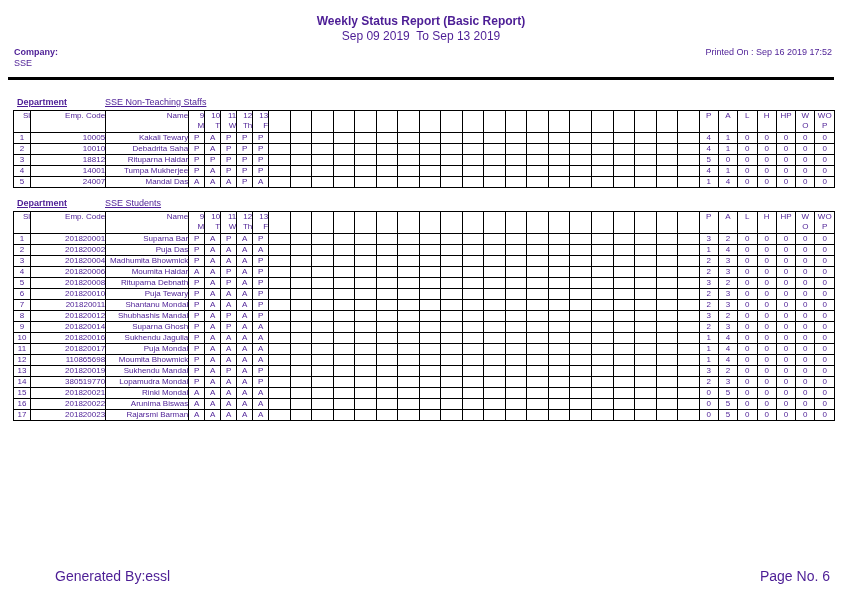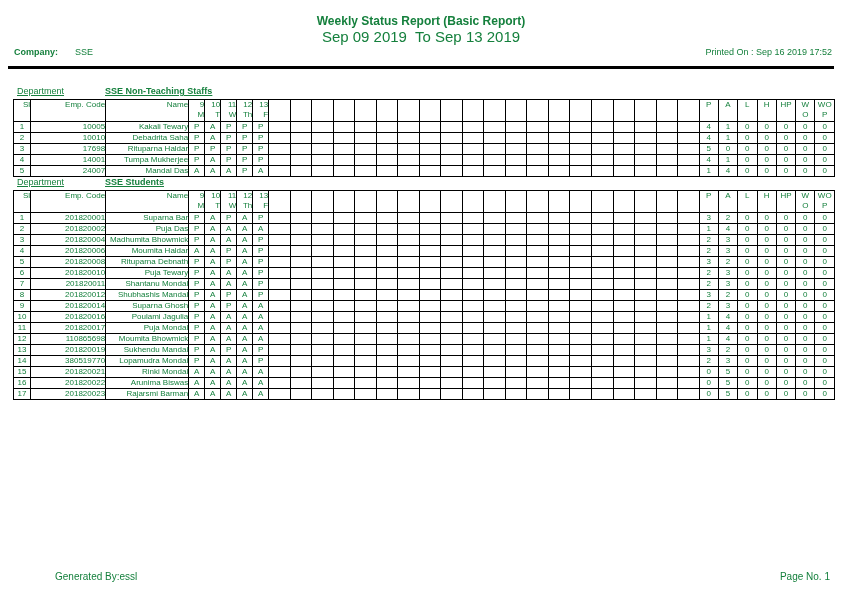--- a/index.html
+++ b/index.html
@@ -1,50 +1,50 @@
 <!DOCTYPE html>
 <html><head>
 <meta charset="utf-8">
 <style>
   html,body{margin:0;padding:0;background:#ffffff;}
   .page{
     position:relative;
     width:842px;height:595px;
-    background:#ffffff;color:#15803d;
+    background:#ffffff;color:#4c1d95;
     font-family:"Liberation Sans", sans-serif;
     overflow:hidden;
   }
   .title{margin-top:14px;text-align:center;font-size:12px;font-weight:bold;line-height:14px;}
-  .subtitle{margin-top:3px;text-align:center;font-size:15px;line-height:11px;white-space:pre;}
+  .subtitle{margin-top:3px;text-align:center;font-size:12px;line-height:11px;white-space:pre;}
   .company-row{margin-top:5px;display:flex;justify-content:space-between;align-items:baseline;
     padding:0 10px 0 14px;font-size:9px;line-height:11px;}
-  .company-left{display:flex;align-items:flex-start;}
+  .company-left{display:flex;align-items:flex-start;flex-direction:column;}
   .company-label{font-weight:bold;display:inline-block;width:61px;}
   .rule{margin:8px 8px 0 8px;height:3px;background:#000000;}
   .section{margin-left:13px;margin-right:7px;}
   .dept-row{font-size:9px;line-height:11px;padding-left:4px;}
   .sec-0 .dept-row{margin-top:17px;}
-  .sec-1 .dept-row{}
-  .dept-label{display:inline-block;width:88px;font-weight:normal;text-decoration:underline;}
-  .dept-value{text-decoration:underline;font-weight:bold;}
+  .sec-1 .dept-row{margin-top:10px;}
+  .dept-label{display:inline-block;width:88px;font-weight:bold;text-decoration:underline;}
+  .dept-value{text-decoration:underline;}
   table.report{
     margin-top:2px;border-collapse:collapse;table-layout:fixed;width:822px;
     font-size:8px;line-height:10px;
   }
   table.report th,table.report td{
     border:1px solid #000000;padding:0;margin:0;
     text-align:center;vertical-align:top;
     white-space:nowrap;overflow:hidden;
     font-weight:normal;height:10px;
   }
   table.report thead th{height:21px;}
   table.report .left{text-align:right;padding-left:2px;}
   table.report .hline{display:block;height:10px;line-height:10px;}
   .footer{position:absolute;left:0;right:0;bottom:13px;display:flex;justify-content:space-between;
-    padding:0 12px 0 55px;font-size:10px;line-height:11px;}
+    padding:0 12px 0 55px;font-size:14px;line-height:11px;}
 </style>
 </head>
 <body>
 
 <div class="page">
 
   <div class="title">Weekly Status Report (Basic Report)</div>
   <div class="subtitle">Sep 09 2019  To Sep 13 2019</div>
 
   <div class="company-row">
@@ -244,21 +244,21 @@
             <td>4</td>
             <td>1</td>
             <td>0</td>
             <td>0</td>
             <td>0</td>
             <td>0</td>
             <td>0</td>
           </tr>
           <tr>
             <td>3</td>
-            <td class="left">17698</td>
+            <td class="left">18812</td>
             <td class="left">Rituparna Haldar</td>
             <td>P</td>
             <td>P</td>
             <td>P</td>
             <td>P</td>
             <td>P</td>
             <td></td>
             <td></td>
             <td></td>
             <td></td>
@@ -811,21 +811,21 @@
             <td>3</td>
             <td>0</td>
             <td>0</td>
             <td>0</td>
             <td>0</td>
             <td>0</td>
           </tr>
           <tr>
             <td>10</td>
             <td class="left">201820016</td>
-            <td class="left">Poulami Jagulia</td>
+            <td class="left">Sukhendu Jagulia</td>
             <td>P</td>
             <td>A</td>
             <td>A</td>
             <td>A</td>
             <td>A</td>
             <td></td>
             <td></td>
             <td></td>
             <td></td>
             <td></td>
@@ -1110,16 +1110,16 @@
             <td>0</td>
             <td>0</td>
             <td>0</td>
           </tr>
         </tbody>
       </table>
   </div>
 
   <div class="footer">
     <span>Generated By:essl</span>
-    <span>Page No. 1</span>
+    <span>Page No. 6</span>
   </div>
 
 </div>
 
 </body></html>

